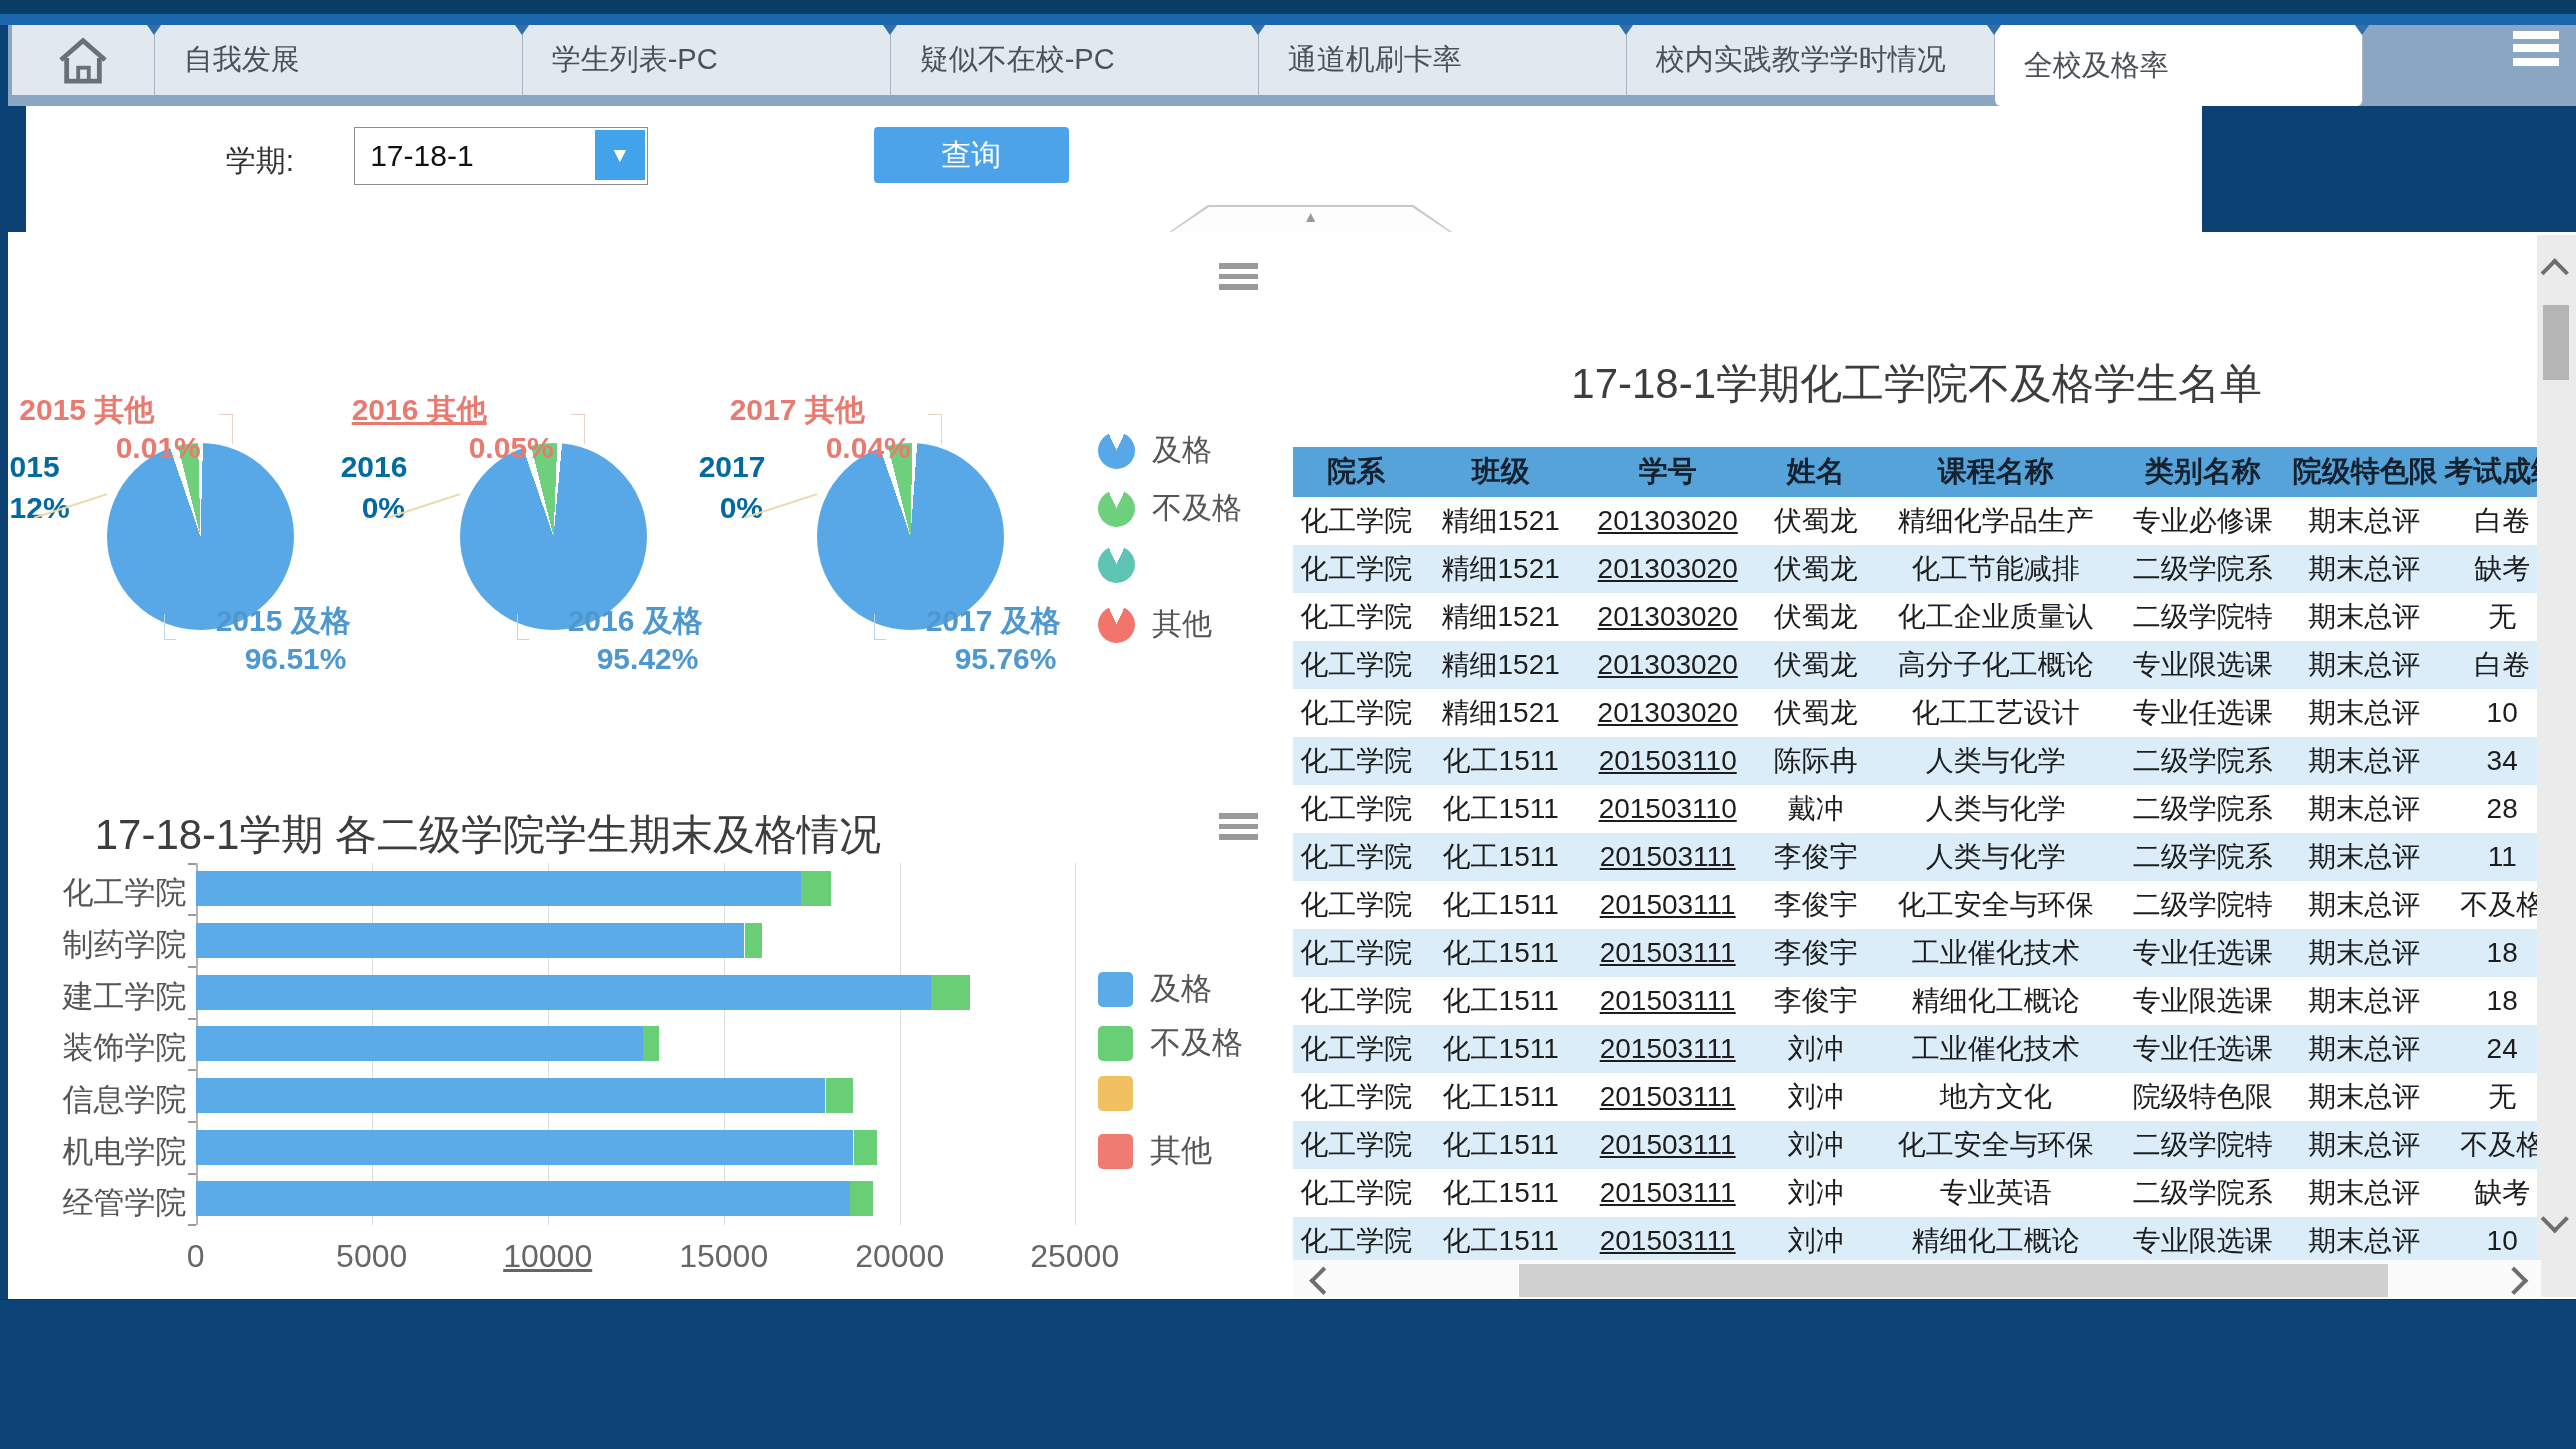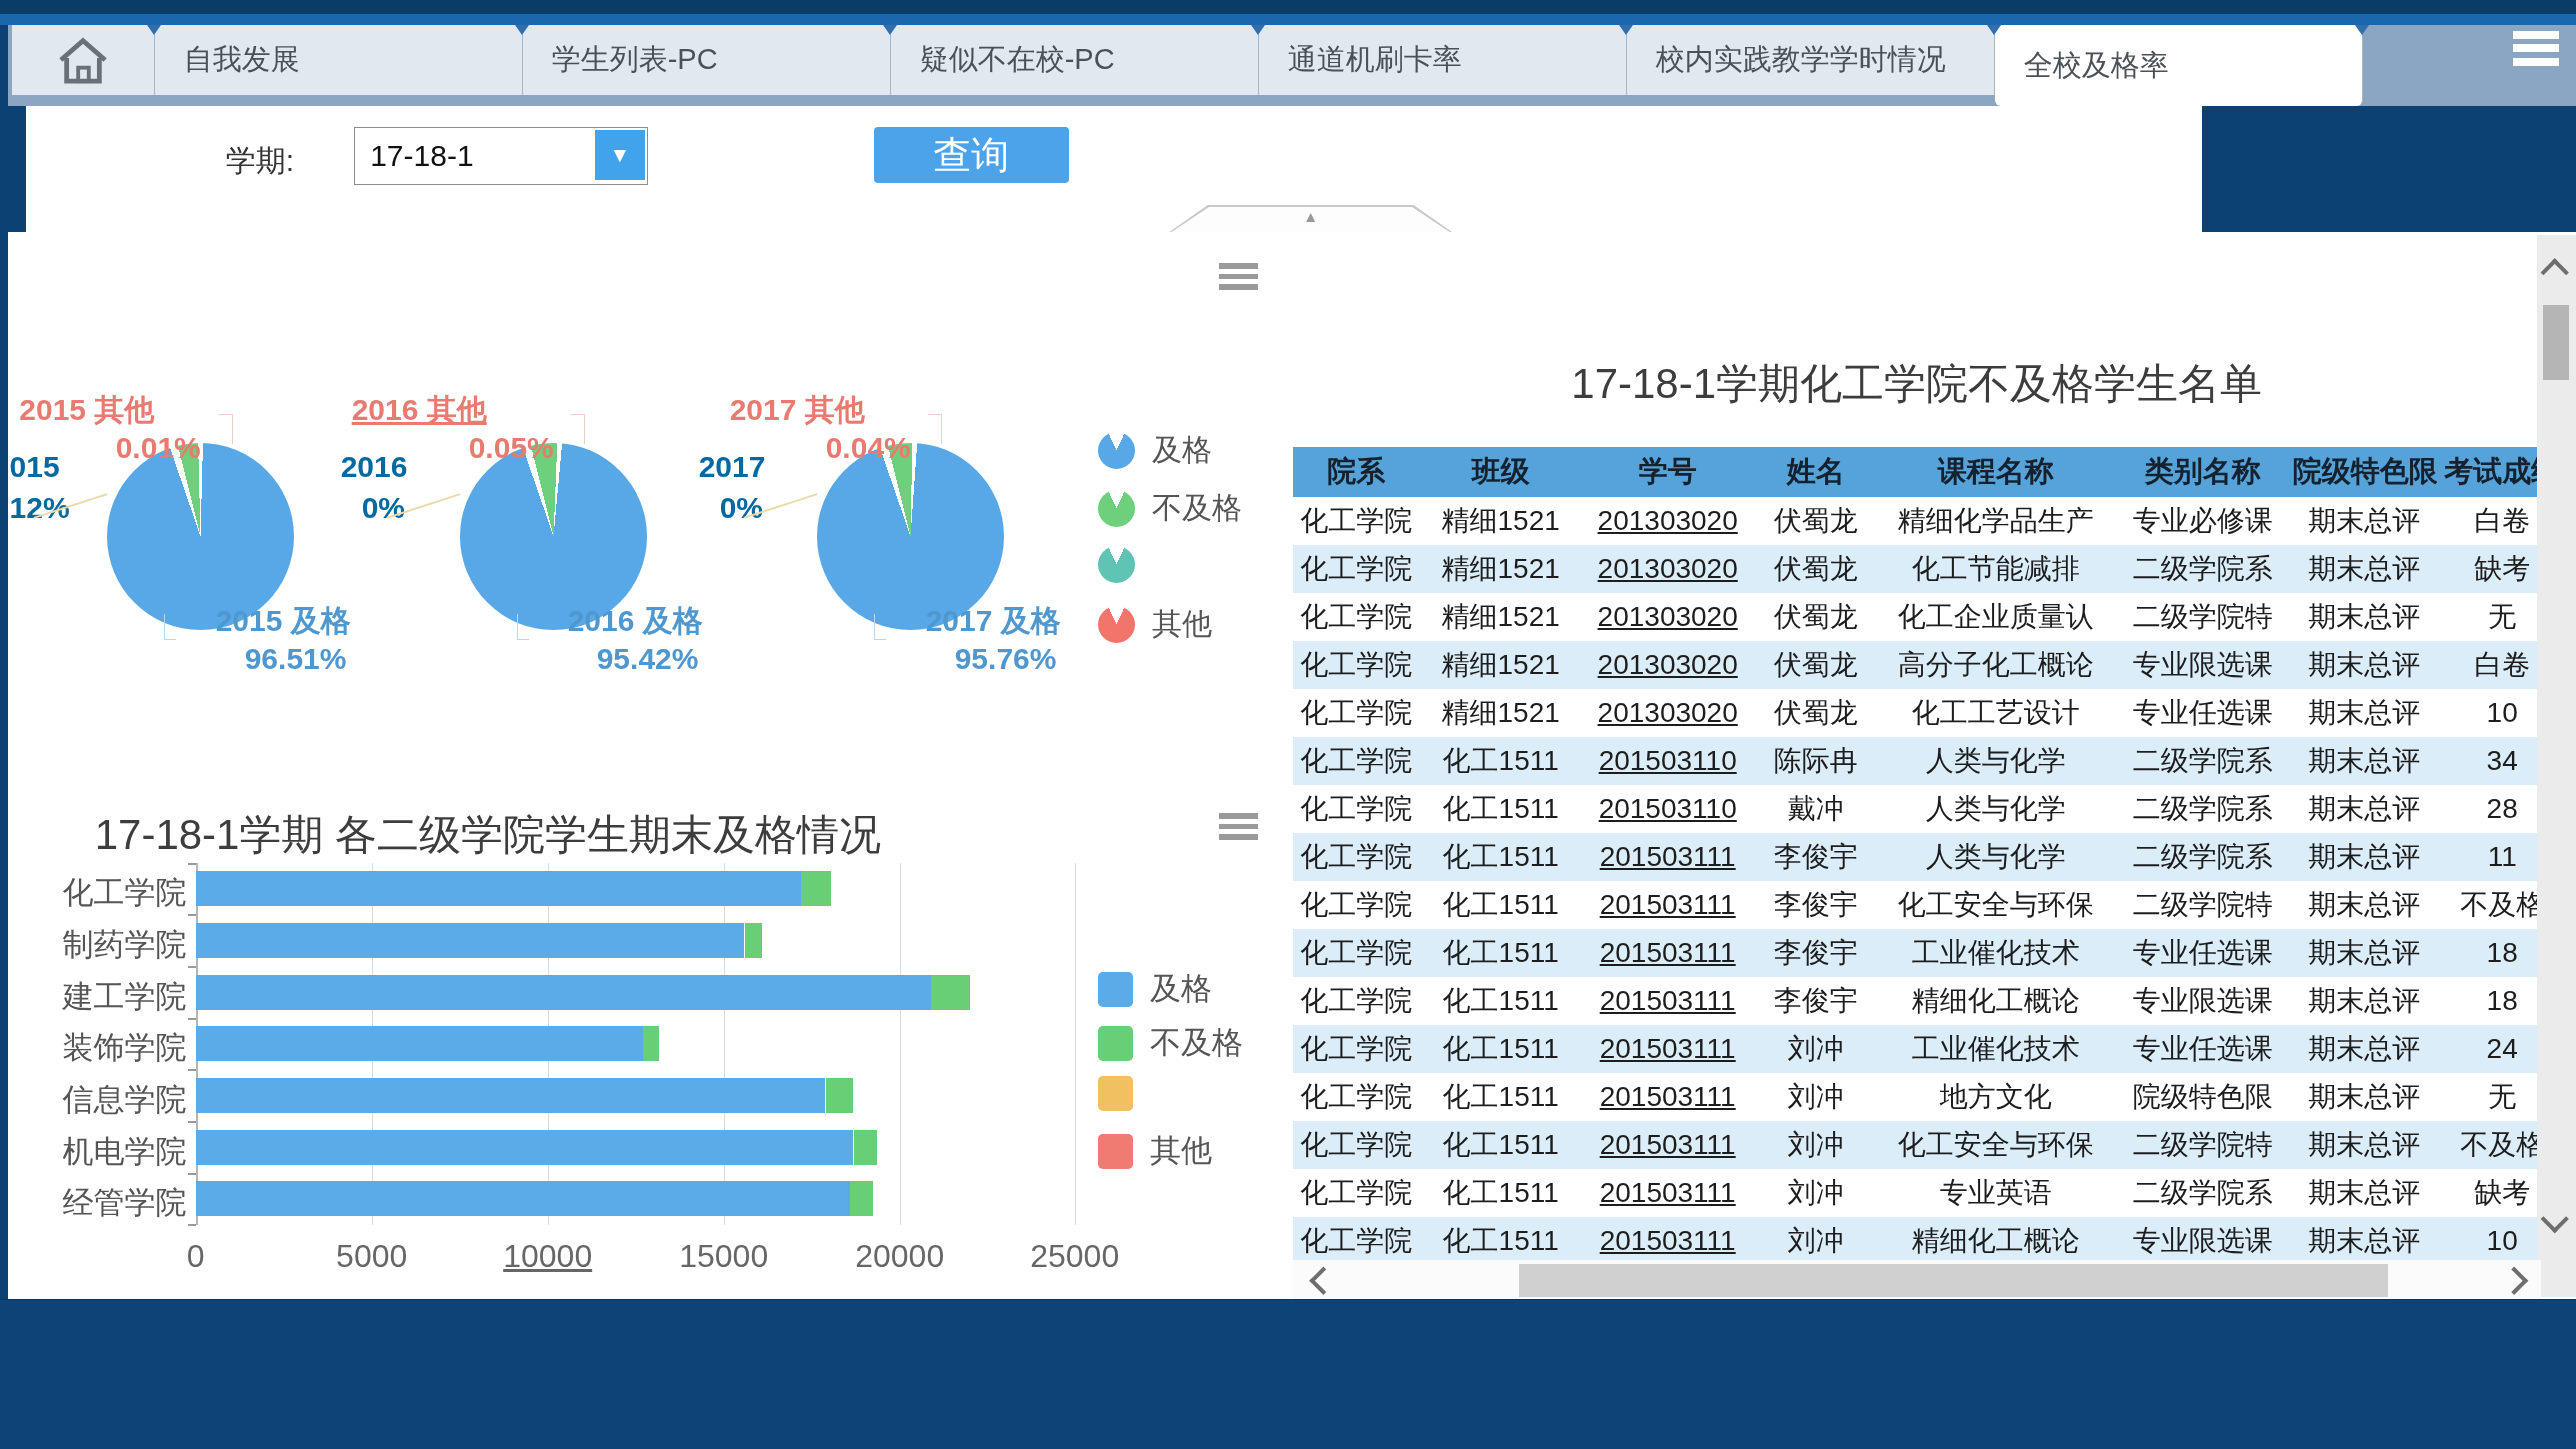--- a/index.html
+++ b/index.html
@@ -22,21 +22,21 @@
   #filterbar{position:absolute;left:7.7px;top:106px;width:2176px;height:126px;background:#ffffff;margin-left:18px;}
   #semester-label{position:absolute;left:200px;top:35px;font-size:30px;color:#333;}
   #semester-select{position:absolute;left:328px;top:21px;width:294px;height:58px;background:#fff;
                    border:1.9px solid #8f8f8f;box-sizing:border-box;}
   #semester-value{position:absolute;left:15.5px;top:10.6px;font-size:30px;color:#111;}
   #semester-arrow{position:absolute;right:1.9px;top:1.9px;width:50px;height:50px;background:#41a3ec;
                   display:flex;align-items:center;justify-content:center;}
   #semester-arrow span{color:#fff;font-size:21px;}
   #query-btn{position:absolute;left:848px;top:21px;width:195px;height:56px;background:#4da3ea;
              border-radius:3.9px;display:flex;align-items:center;justify-content:center;
-             color:#fff;font-size:38px;cursor:pointer;}
+             color:#fff;font-size:30px;cursor:pointer;}
   #collapse-handle{position:absolute;left:1138px;top:99px;width:294px;height:31px;
                    background:#c9c9c9;clip-path:polygon(0 100%,15% 0,85% 0,100% 100%);}
   #collapse-handle .inner{position:absolute;left:1.9px;top:1.9px;width:290px;height:29px;background:#fdfdfd;
                    clip-path:polygon(0 100%,15% 0,85% 0,100% 100%);
                    display:flex;align-items:flex-start;justify-content:center;}
   #collapse-handle .arr{font-size:15.5px;color:#9a9a9a;line-height:19.3px;}
   
   #content{position:absolute;left:7.7px;top:232px;width:2568px;height:1067px;background:#ffffff;overflow:hidden;}
   .chart-title{position:absolute;font-size:42px;color:#3d3d3d;white-space:nowrap;}
   .chart-menu{position:absolute;width:39px;height:29px;cursor:pointer;}

